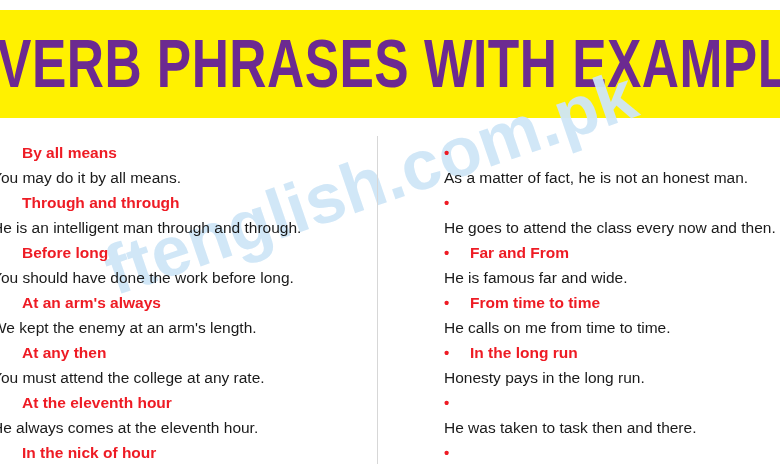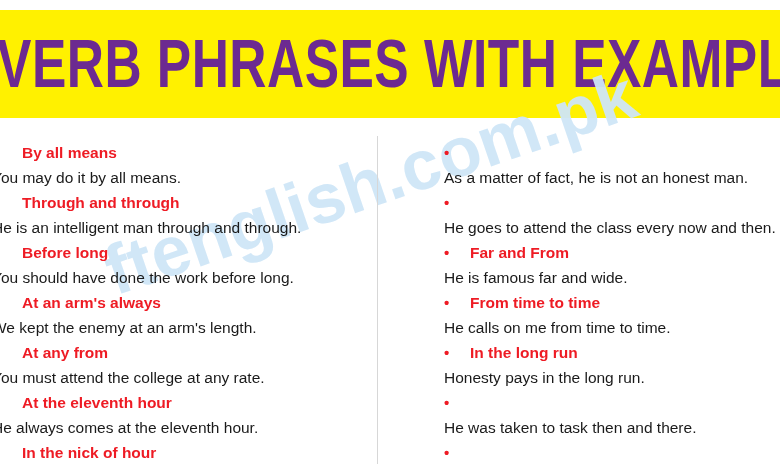--- a/index.html
+++ b/index.html
@@ -166,21 +166,21 @@
           <div class="sentence">You should have done the work before long.</div>
         </div>
         <div class="entry">
           <div class="head">
             <span>At an arm's always</span>
           </div>
           <div class="sentence">We kept the enemy at an arm's length.</div>
         </div>
         <div class="entry">
           <div class="head">
-            <span>At any from</span>
+            <span>At any then</span>
           </div>
           <div class="sentence">You must attend the college at any rate.</div>
         </div>
         <div class="entry">
           <div class="head">
             <span>At the eleventh hour</span>
           </div>
           <div class="sentence">He always comes at the eleventh hour.</div>
         </div>
         <div class="entry">

